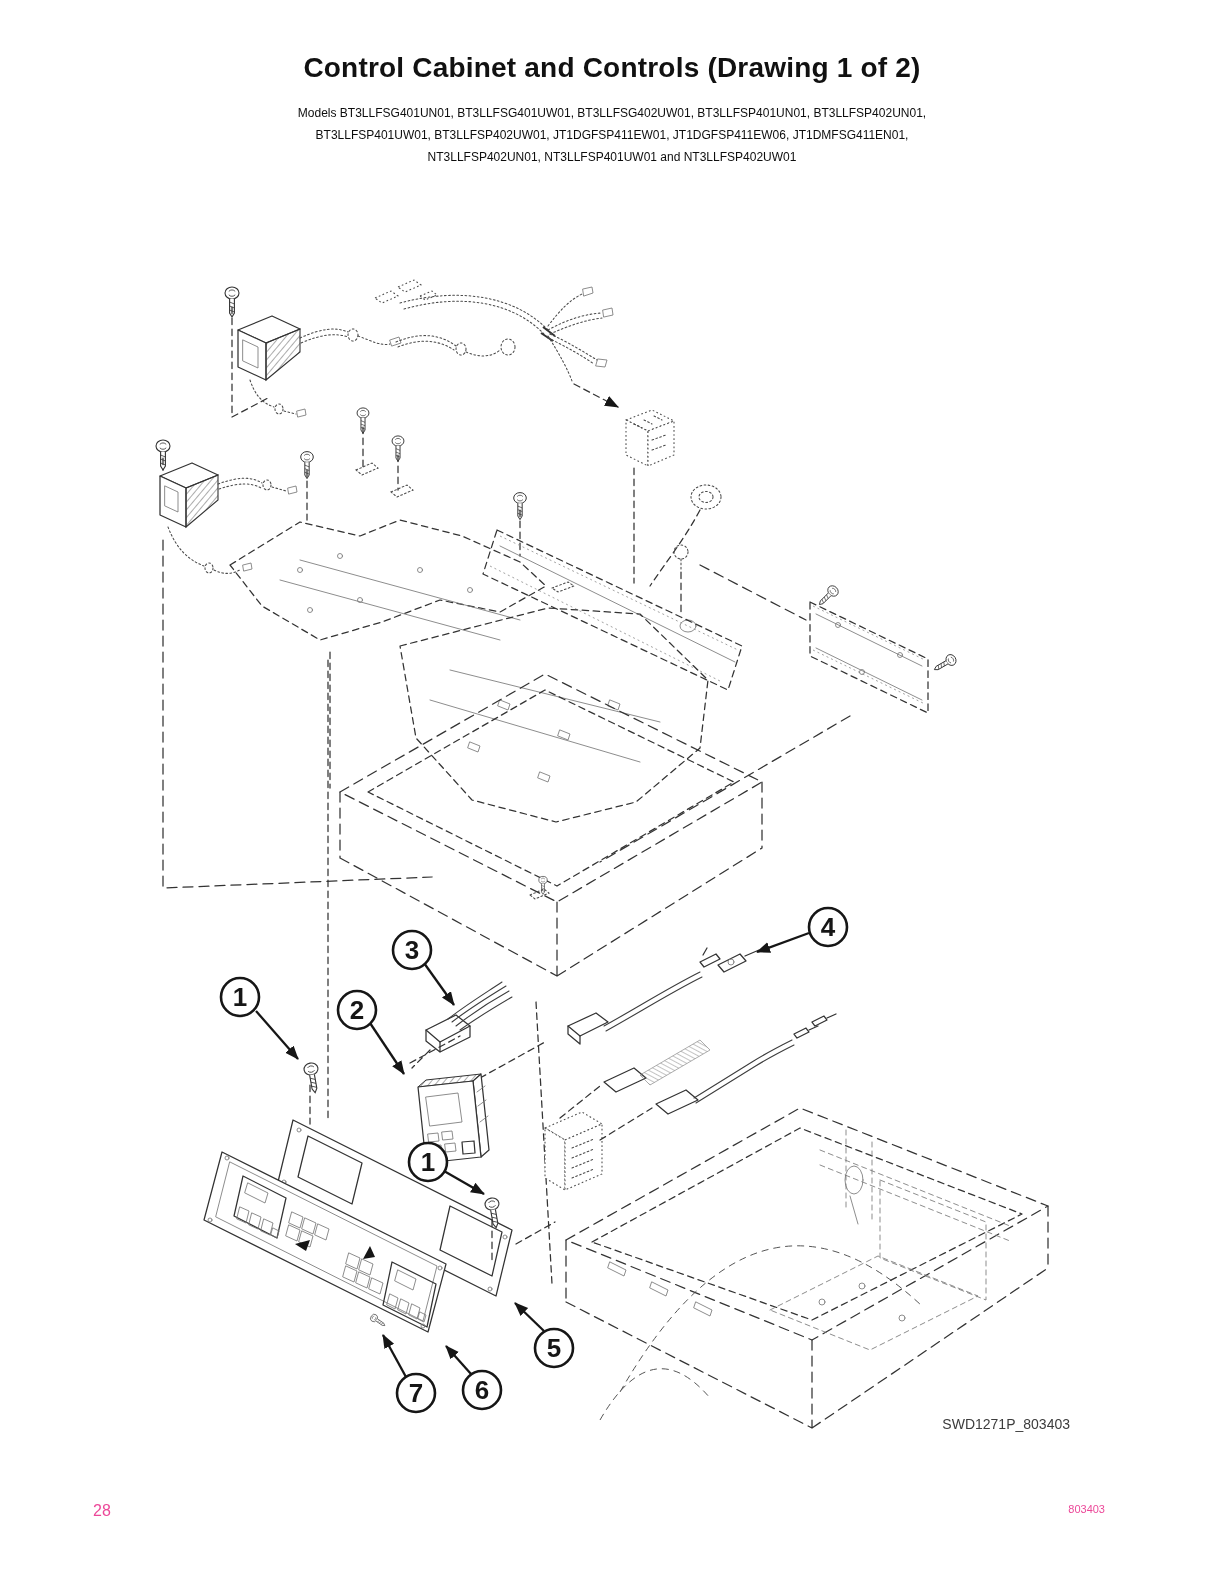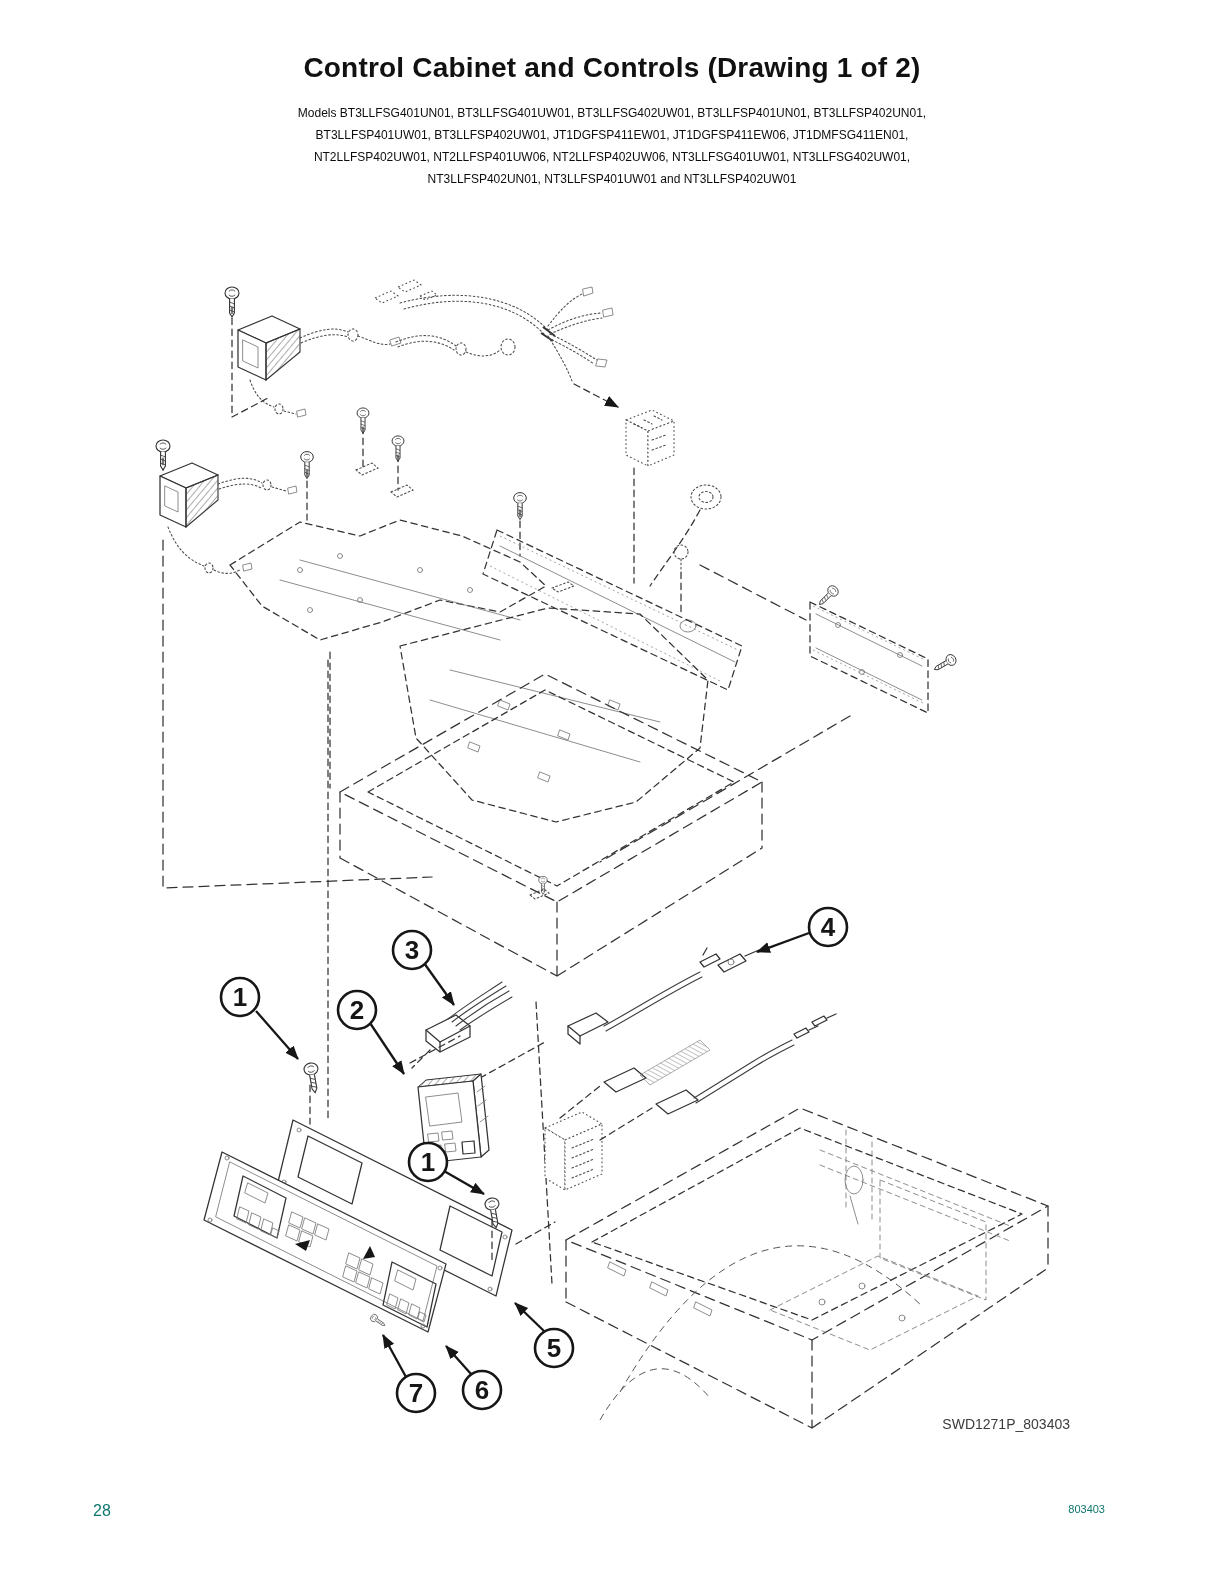--- a/index.html
+++ b/index.html
@@ -5,21 +5,21 @@
   html,body{margin:0;padding:0;background:#e8e8e8;}
   .page{position:relative;width:1224px;height:1584px;background:#ffffff;overflow:hidden;
         font-family:"Liberation Sans","DejaVu Sans",sans-serif;color:#111;}
   .title{position:absolute;top:52px;left:0;width:1224px;text-align:center;
          font-size:28px;font-weight:bold;letter-spacing:0.2px;}
   .models{position:absolute;top:102px;left:92px;width:1040px;text-align:center;
           font-size:12px;line-height:22px;color:#0d0d0d;}
   .models div{white-space:nowrap;}
   .diagram-svg{position:absolute;left:0;top:0;width:1224px;height:1584px;}
   .drawing-code{position:absolute;top:1416px;right:154px;font-size:14px;color:#3c3c3c;text-align:center;}
-  .footer{position:absolute;top:1502px;left:0;width:1224px;height:22px;font-size:14.5px;color:#0f766e;}
+  .footer{position:absolute;top:1502px;left:0;width:1224px;height:22px;font-size:14.5px;color:#ec4899;}
   .footer .pageno{position:absolute;left:93px;top:0;font-size:16px;}
   .footer .copy{position:absolute;left:0;width:1224px;text-align:center;top:1px;}
   .footer .docno{position:absolute;right:119px;top:1px;font-size:11px;}
 
   
   .s   {fill:none;stroke:#333;stroke-width:1.25;stroke-linecap:round;stroke-linejoin:round;}
   .sw  {fill:#fff;stroke:#333;stroke-width:1.25;stroke-linejoin:round;}
   .d   {stroke-dasharray:10 6;}
   .d2  {stroke-dasharray:6.5 4.5;}
   .p   {fill:none;stroke:#4a4a4a;stroke-width:1.05;stroke-dasharray:1.7 2.4;stroke-linecap:round;}
@@ -344,21 +344,20 @@
       <path class="co-arrow" d="M406,1377 L383,1335" marker-end="url(#ah)"></path>
       <circle class="co-c" cx="416" cy="1393" r="19"></circle>
       <text class="co-t" x="416" y="1402">7</text>
     </g>
   </svg>
 
   <div class="title">Control Cabinet and Controls (Drawing 1 of 2)</div>
   <div class="models">
     <div>Models BT3LLFSG401UN01, BT3LLFSG401UW01, BT3LLFSG402UW01, BT3LLFSP401UN01, BT3LLFSP402UN01,</div>
     <div>BT3LLFSP401UW01, BT3LLFSP402UW01, JT1DGFSP411EW01, JT1DGFSP411EW06, JT1DMFSG411EN01,</div>
-    <div>NT2LLFSP402UW01, NT2LLFSP401UW06, NT2LLFSP402UW06, NT3LLFSG401UW01, NT3LLFSG402UW01,</div>
     <div>NT3LLFSP402UN01, NT3LLFSP401UW01 and NT3LLFSP402UW01</div>
   </div>
 
   <div class="drawing-code">SWD1271P_803403</div>
 
   <div class="footer">
     <span class="pageno">28</span>
     <span class="docno">803403</span>
   </div>
 

